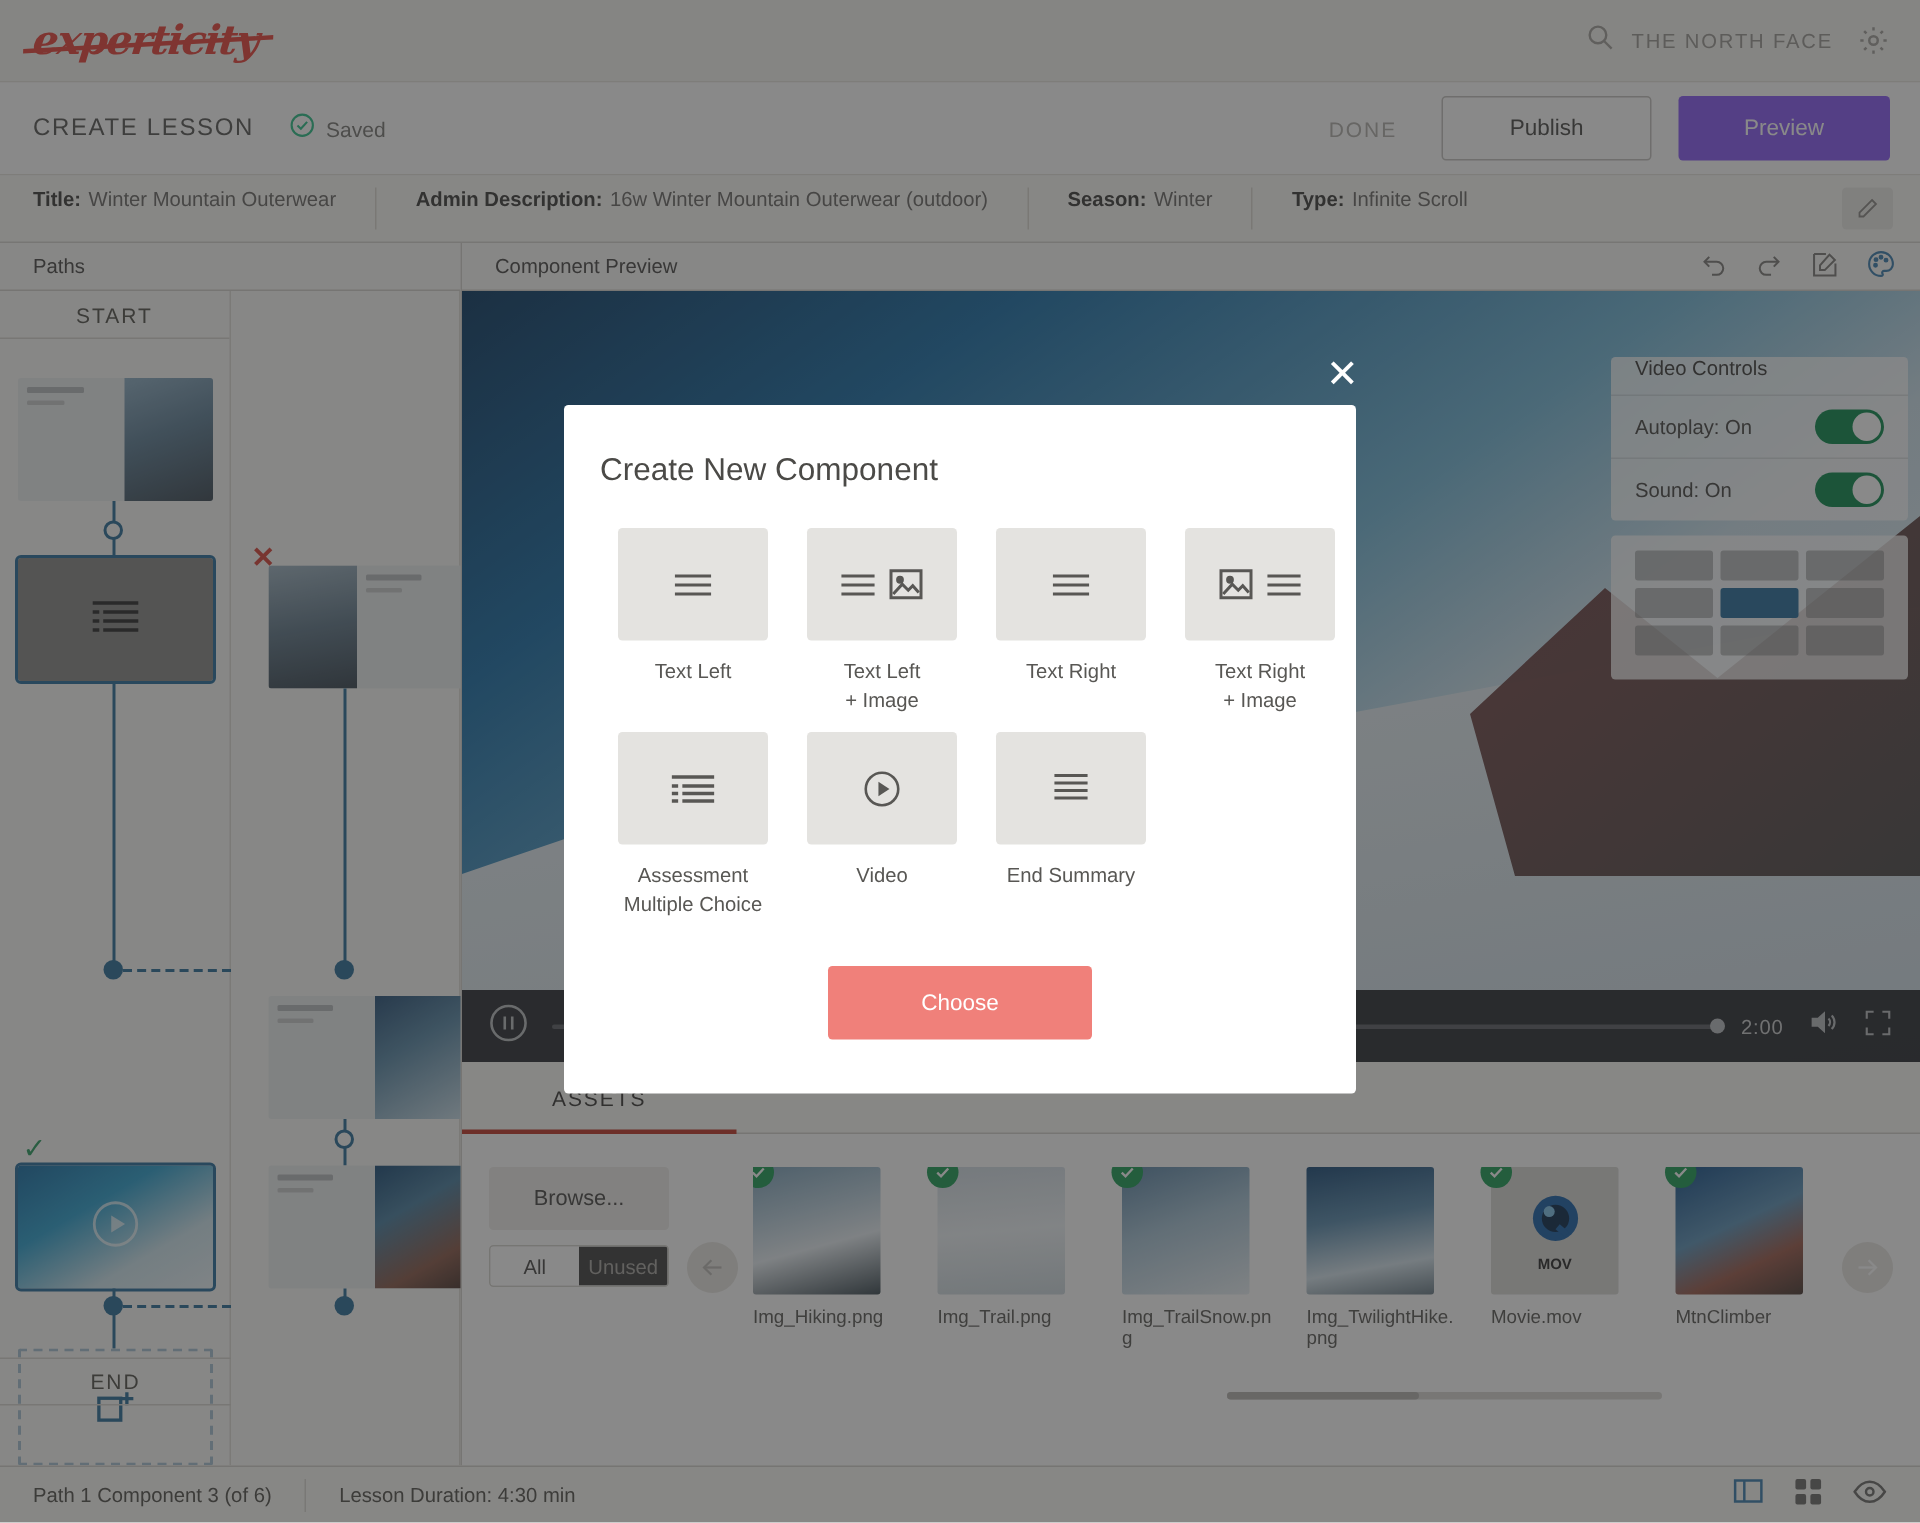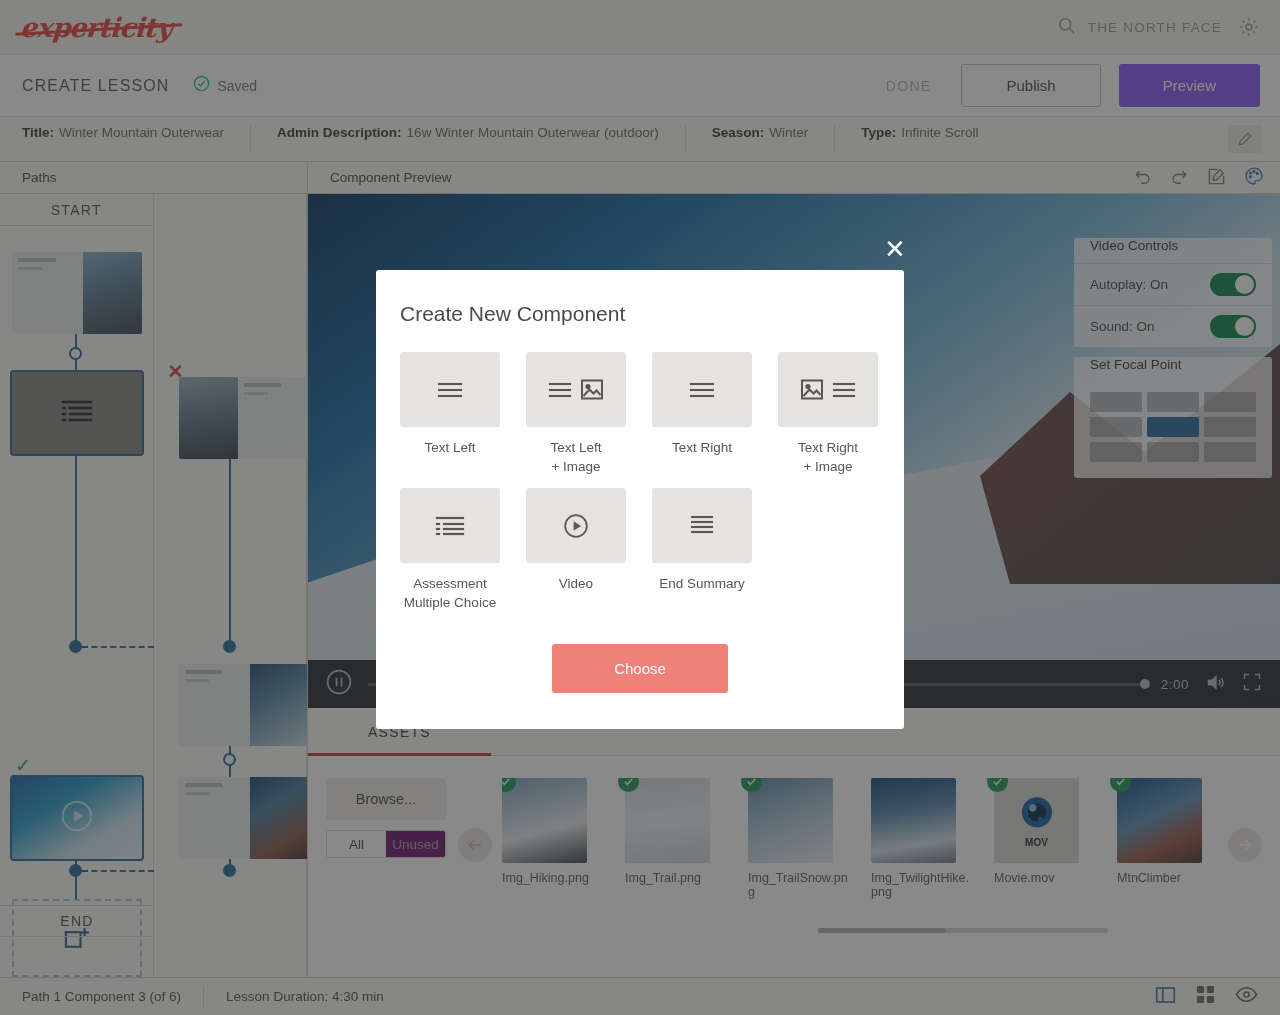--- a/index.html
+++ b/index.html
@@ -165,21 +165,21 @@
 
   
   .assets{ position:relative; height:185px; background:#fff; display:flex; align-items:flex-start; padding-top:22px;}
   .browse-col{ width:122px; margin-left:18px; flex:0 0 auto;}
   .browse-btn{ width:120px;height:42px;background:#efeeea;border:none;border-radius:3px;
                font-family:inherit;font-size:14.5px;color:#4c4b49;cursor:pointer;}
   .seg{ display:flex; width:120px; height:28px; margin-top:10px; border-radius:3px; overflow:hidden;
         border:1px solid #d6d4cf;}
   .seg div{ flex:1; display:flex;align-items:center;justify-content:center; font-size:13.5px; cursor:pointer;}
   .seg .on{ background:#fff; color:#4c4b49;}
-  .seg .off{ background:#701a75; color:#a8a6a2;}
+  .seg .off{ background:#404040; color:#a8a6a2;}
   .arrow-btn{ width:34px;height:34px;border-radius:50%;background:#e9e7e3;
               display:flex;align-items:center;justify-content:center;flex:0 0 auto;
               margin:50px 10px 0; cursor:pointer;}
   .asset-strip{ flex:1; display:flex; gap:22px; overflow:hidden; position:relative;}
   .asset{ width:101px; flex:0 0 auto; position:relative; cursor:pointer;}
   .asset .pic{ width:85px;height:85px;border-radius:2px; overflow:hidden; position:relative;}
   .asset .nm{ margin-top:8px; font-size:12.5px; color:#5c5b58; line-height:14px; word-break:break-word;}
   .check{ position:absolute; left:-7px; top:-7px; width:21px;height:21px;border-radius:50%;
           background:#1f9d57; display:flex;align-items:center;justify-content:center; z-index:2;}
   .scrollbar{ position:absolute; left:510px; bottom:8px; width:290px; height:5px;
@@ -198,21 +198,21 @@
   
   .scrim{ position:absolute; left:0; top:0; width:1280px; height:1015px;
           background:rgba(40,40,40,.55); z-index:20;}
   .modal{
     position:absolute; left:376px; top:270px; width:528px; height:459px;
     background:#fff; border-radius:3px; z-index:22;
   }
   .modal h2{ font-size:21px; font-weight:normal; color:#4b4a47; margin:32px 0 0 24px;}
   .close-x{ position:absolute; left:884px; top:236px; z-index:23; cursor:pointer;
             color:#fff; font-size:26px; line-height:1; }
-  .grid{ margin:26px 0 0 24px; display:flex; flex-wrap:wrap; gap:0 26px; width:482px;}
+  .grid{ margin:26px 0 0 36px; display:flex; flex-wrap:wrap; gap:0 26px; width:482px;}
   .comp{ width:100px; cursor:pointer; margin-bottom:12px;}
   .comp .tile{ width:100px;height:75px;background:#e4e3e0;border-radius:3px;
                display:flex;align-items:center;justify-content:center; gap:8px;}
   .comp .cap{ margin-top:11px; text-align:center; font-size:13.5px; color:#585754; line-height:19px;}
   .choose-wrap{ position:absolute; left:0; right:0; bottom:36px; display:flex;justify-content:center;}
   .choose-btn{ background:#f0807a; border:none; color:#fff; font-family:inherit;
                font-size:15px; padding:16px 62px; border-radius:3px; cursor:pointer;}
 </style>
 </head>
 <body>
@@ -433,21 +433,20 @@
                 </span>
             </div>
             <div class="fp-row">
               <span class="lbl">Sound: On</span>
               <span class="toggle">
                   <span class="knob"></span>
                 </span>
             </div>
           </div>
           <div class="fp">
-            <div class="fp-title">Set Focal Point</div>
             <div class="focal-grid">
               <div class="focal-cell"></div>
               <div class="focal-cell"></div>
               <div class="focal-cell"></div>
               <div class="focal-cell"></div>
               <div class="focal-cell active"></div>
               <div class="focal-cell"></div>
               <div class="focal-cell"></div>
               <div class="focal-cell"></div>
               <div class="focal-cell"></div>

